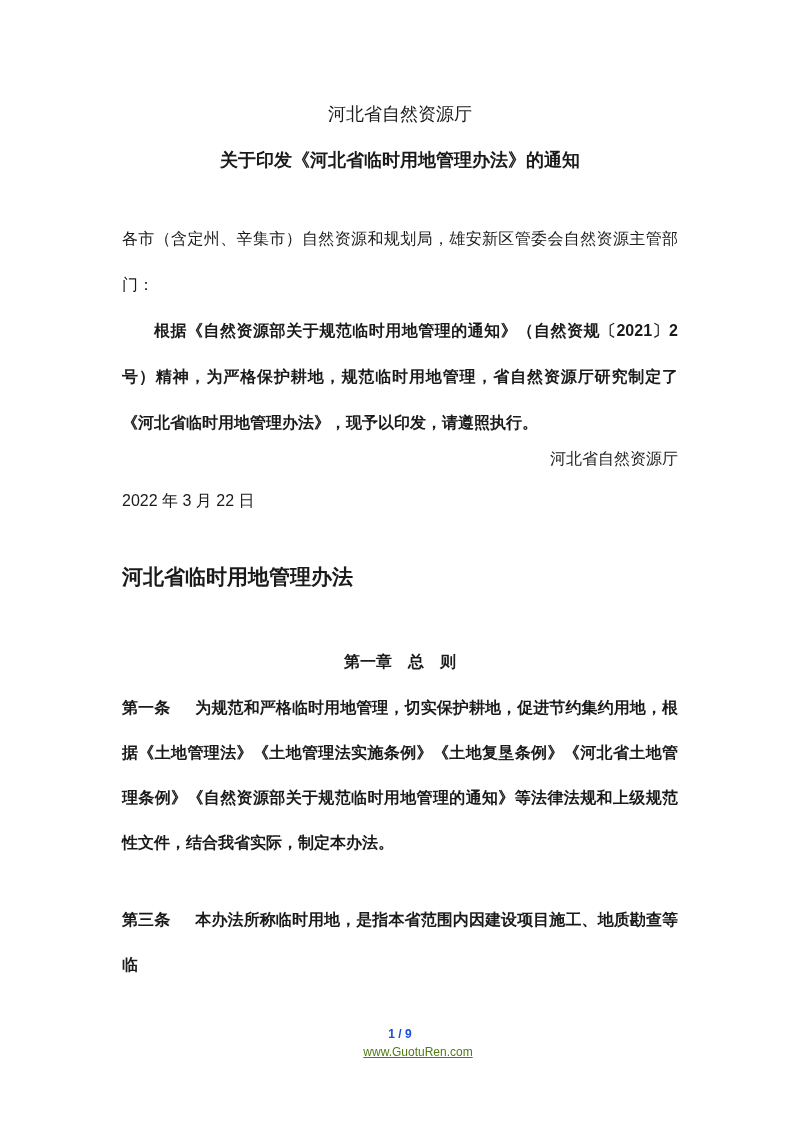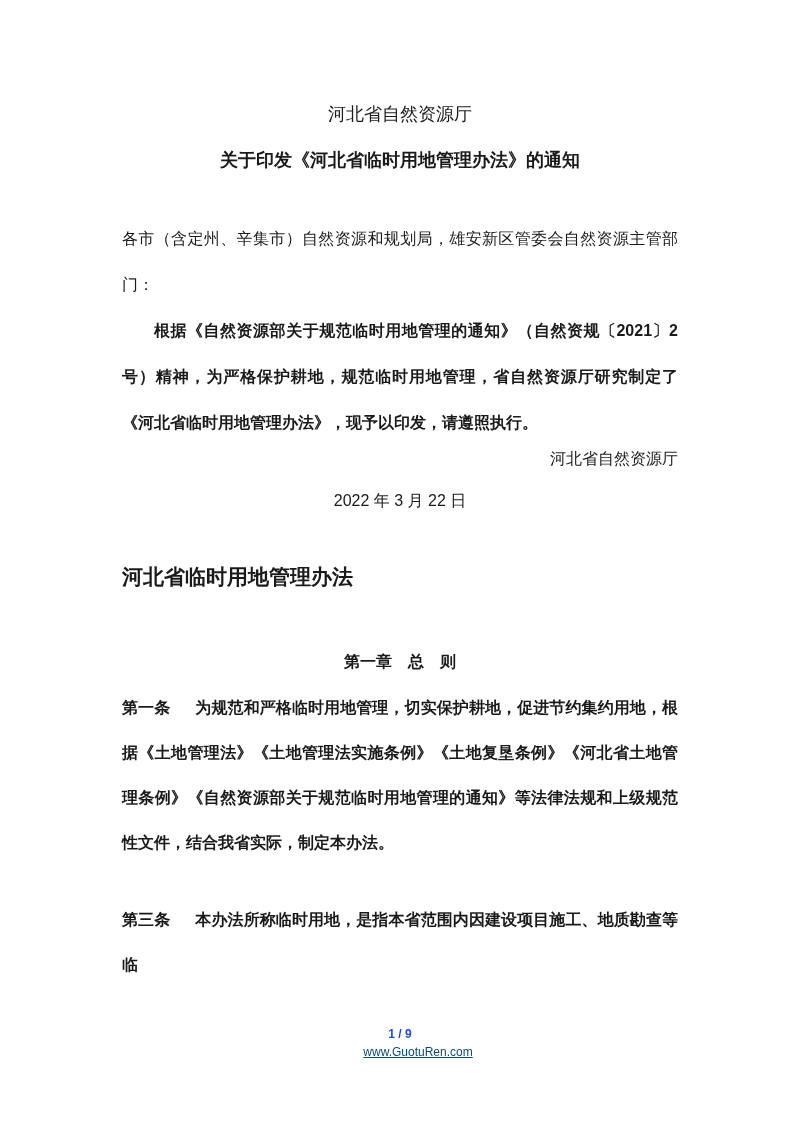--- a/index.html
+++ b/index.html
@@ -40,21 +40,21 @@
   }
   .sig-line {
     margin-top: -8px;
     font-size: 16px;
     line-height: 42px;
     text-align: right;
   }
   .date-line {
     font-size: 16px;
     line-height: 42px;
-    text-align: center;
+    text-align: left;
   }
 
   
   .m-title {
     margin-top: 32px;
     font-size: 21px;
     font-weight: bold;
     line-height: 46px;
   }
   .chapter {
@@ -121,15 +121,15 @@
       <p class="article"><span class="art-label">第一条</span><span class="art-gap"></span><span>为规范和严格临时用地管理，切实保护耕地，促进节约集约用地，根据《土地管理法》《土地管理法实施条例》《土地复垦条例》《河北省土地管理条例》《自然资源部关于规范临时用地管理的通知》等法律法规和上级规范性文件，结合我省实际，制定本办法。</span></p>
 
 
       <p class="article"><span class="art-label">第三条</span><span class="art-gap"></span><span>本办法所称临时用地，是指本省范围内因建设项目施工、地质勘查等临</span></p>
     </div>
 
   </div>
 
   <div class="footer">
     <div class="page-number">1 / 9</div>
-    <span class="footer-link" style="color: #0c4a6e; margin-left: 36px;">www.GuotuRen.com</span>
+    <span class="footer-link" style="color: #4d7c0f; margin-left: 36px;">www.GuotuRen.com</span>
   </div>
 </div>
 
 </body></html>

